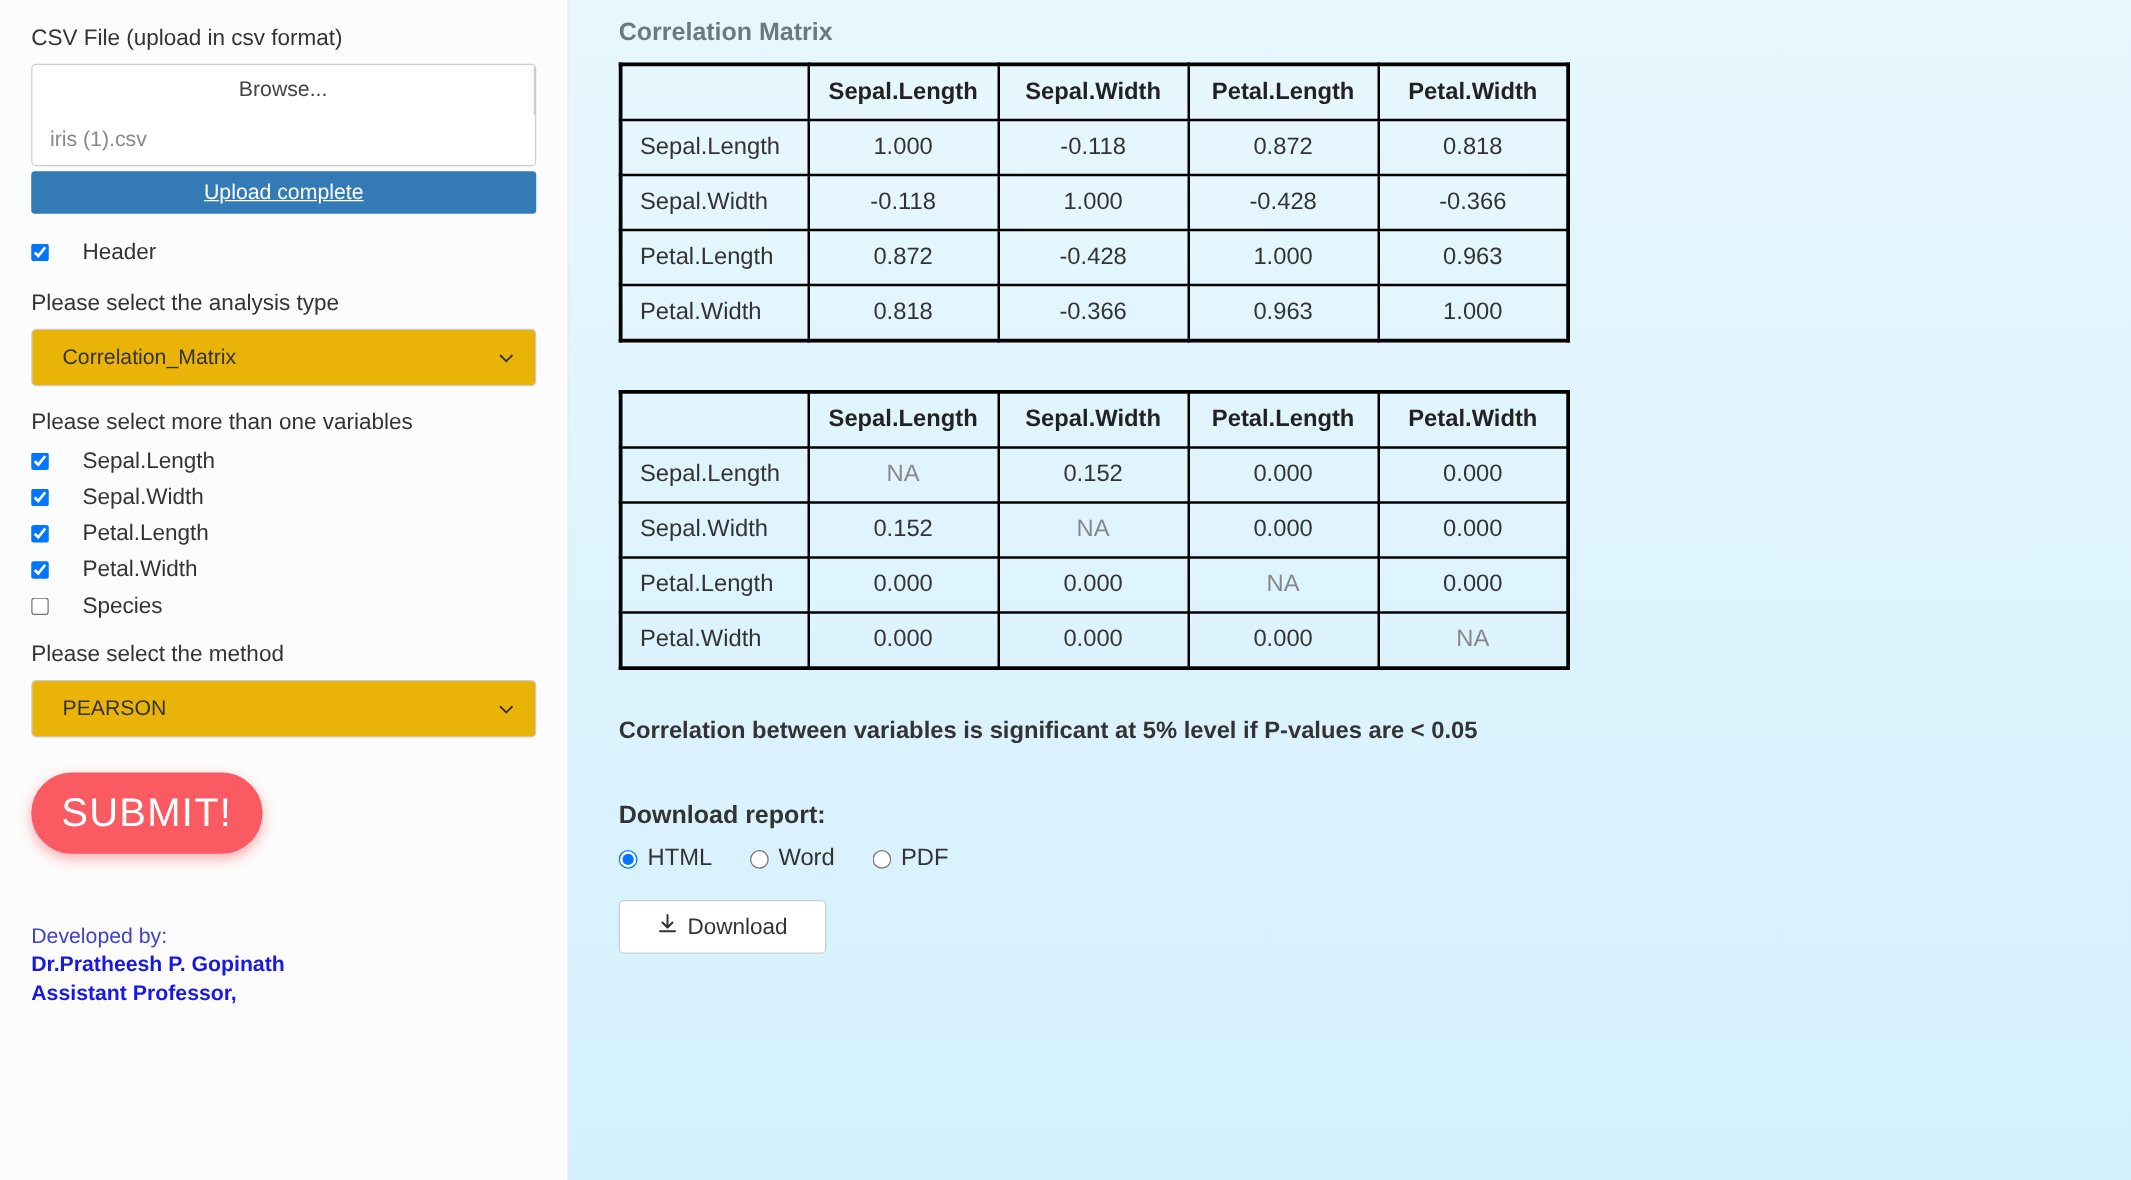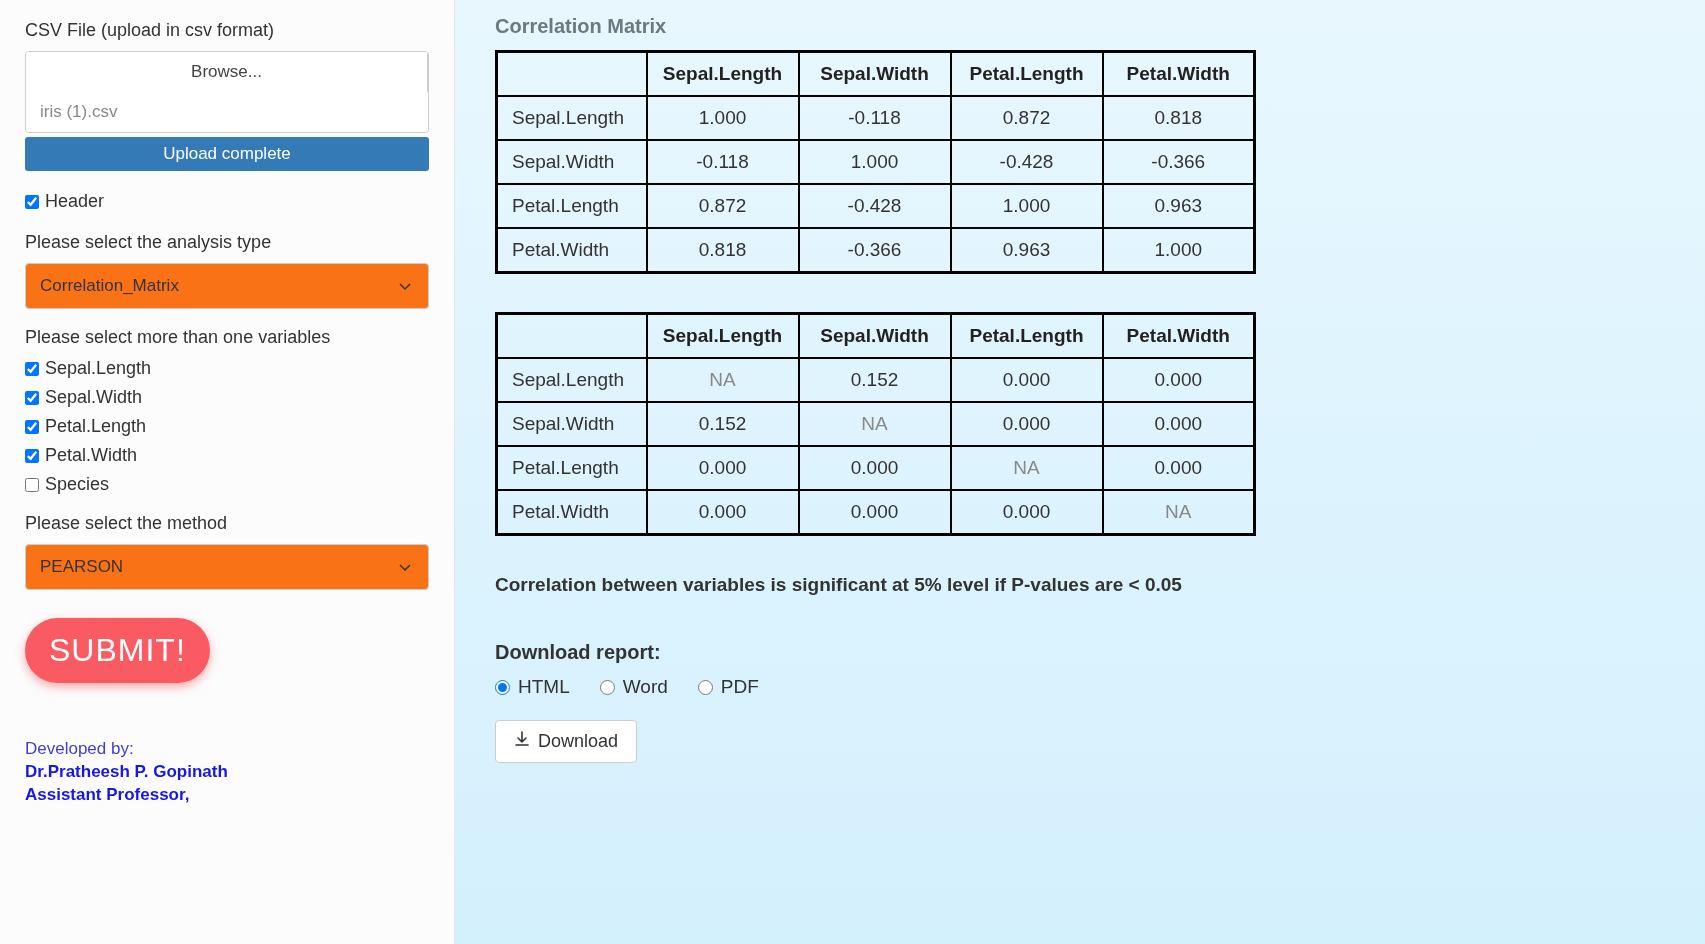--- a/index.html
+++ b/index.html
@@ -6,30 +6,30 @@
 body { font-family: "Helvetica Neue", Helvetica, Arial, sans-serif; font-size: 14px; color: #333; background: #fff; }
 .app { display: flex; width: 1705px; height: 944px; }
 .sidebar { width: 455px; padding: 20px 25px; background: #fcfcfc; border-right: 1px solid #e5e5e5; }
 .main { flex: 1; padding: 10px 40px 20px 40px; background: linear-gradient(to bottom, #e8f7fe 0%, #d3f0fd 100%); overflow: auto; }
 
 .form-label { font-weight: 400; font-size: 18px; color: #333; display: block; margin-bottom: 10px; }
 
 .file-row { display: flex; border: 1px solid #ccc; border-radius: 4px; overflow: hidden; margin-bottom: 0; flex-direction: column; }
 .browse-btn { padding: 10px 16px; background: #fff; border: none; border-right: 1px solid #ccc; font-size: 17px; cursor: pointer; color: #444; }
 .file-name { flex: 1; padding: 10px 14px; color: #888; font-size: 17px; background: #fff; }
-.upload-bar { background: #337ab7; color: #fff; text-align: center; padding: 7px 0; border-radius: 3px; margin-top: 4px; font-size: 17px; }
-
-.checkbox-row { display: flex; align-items: center; gap: 6px; margin: 20px 0; }
+.upload-bar { background: #337ab7; color: #fff; text-align: center; padding: 7px 0; border-radius: 3px; margin-top: 4px; font-size: 17px; text-decoration: underline; }
+
+.checkbox-row { display: flex; align-items: center; gap: 27px; margin: 20px 0; }
 .checkbox-row input { width: 14px; height: 14px; }
 .checkbox-row label { font-size: 18px; color: #333; }
 
 .section { margin-top: 18px; }
 
 .select-wrap { position: relative; }
-.select-wrap select, .fake-select { width: 100%; padding: 12px 14px; font-size: 17px; border: 1px solid #ccc; border-radius: 4px; background: #f97316; appearance: none; -webkit-appearance: none; cursor: pointer; }
+.select-wrap select, .fake-select { width: 100%; padding: 12px 24px; font-size: 17px; border: 1px solid #ccc; border-radius: 4px; background: #eab308; appearance: none; -webkit-appearance: none; cursor: pointer; }
 .select-caret { position: absolute; right: 18px; top: 50%; transform: translateY(-50%); pointer-events: none; }
 
 .var-list .checkbox-row { margin: 8px 0; }
 
 .submit-btn { display: inline-block; background: #fa5a62; color: #fff; font-size: 32px; font-weight: 400; letter-spacing: 1px; border: none; border-radius: 999px; padding: 14px 24px; margin-top: 28px; cursor: pointer; box-shadow: 0 4px 10px rgba(250,90,98,0.5); }
 
 .credits { margin-top: 55px; font-size: 17px; line-height: 1.35; }
 .credits .dev-by { color: #4141c7; }
 .credits .name { color: #1717e6; font-weight: 700; }
 .credits .role { color: #1717e6; font-weight: 700; }
@@ -46,21 +46,21 @@
 .col-head { width: 150px; }
 .col-data { width: 152px; }
 
 .sig-note { font-size: 19px; font-weight: 700; color: #333; margin: 25px 0 45px 0; }
 
 .dl-title { font-size: 20px; font-weight: 700; color: #333; margin-bottom: 12px; margin-top: 32px; }
 .radio-row { display: flex; gap: 30px; align-items: center; margin-bottom: 22px; }
 .radio-item { display: flex; align-items: center; gap: 8px; font-size: 19px; color: #333; }
 .radio-item input { width: 15px; height: 15px; }
 
-.dl-btn { display: inline-flex; align-items: center; gap: 8px; background: #fff; border: 1px solid #ccc; border-radius: 4px; padding: 10px 18px; font-size: 18px; color: #333; cursor: pointer; }
+.dl-btn { display: inline-flex; align-items: center; gap: 8px; background: #fff; border: 1px solid #ccc; border-radius: 4px; padding: 10px 30px; font-size: 18px; color: #333; cursor: pointer; }
 </style>
 </head>
 <body>
 
 <div class="app">
 
   <div class="sidebar">
 
     <label class="form-label">CSV File (upload in csv format)</label>
     <div class="file-row">

